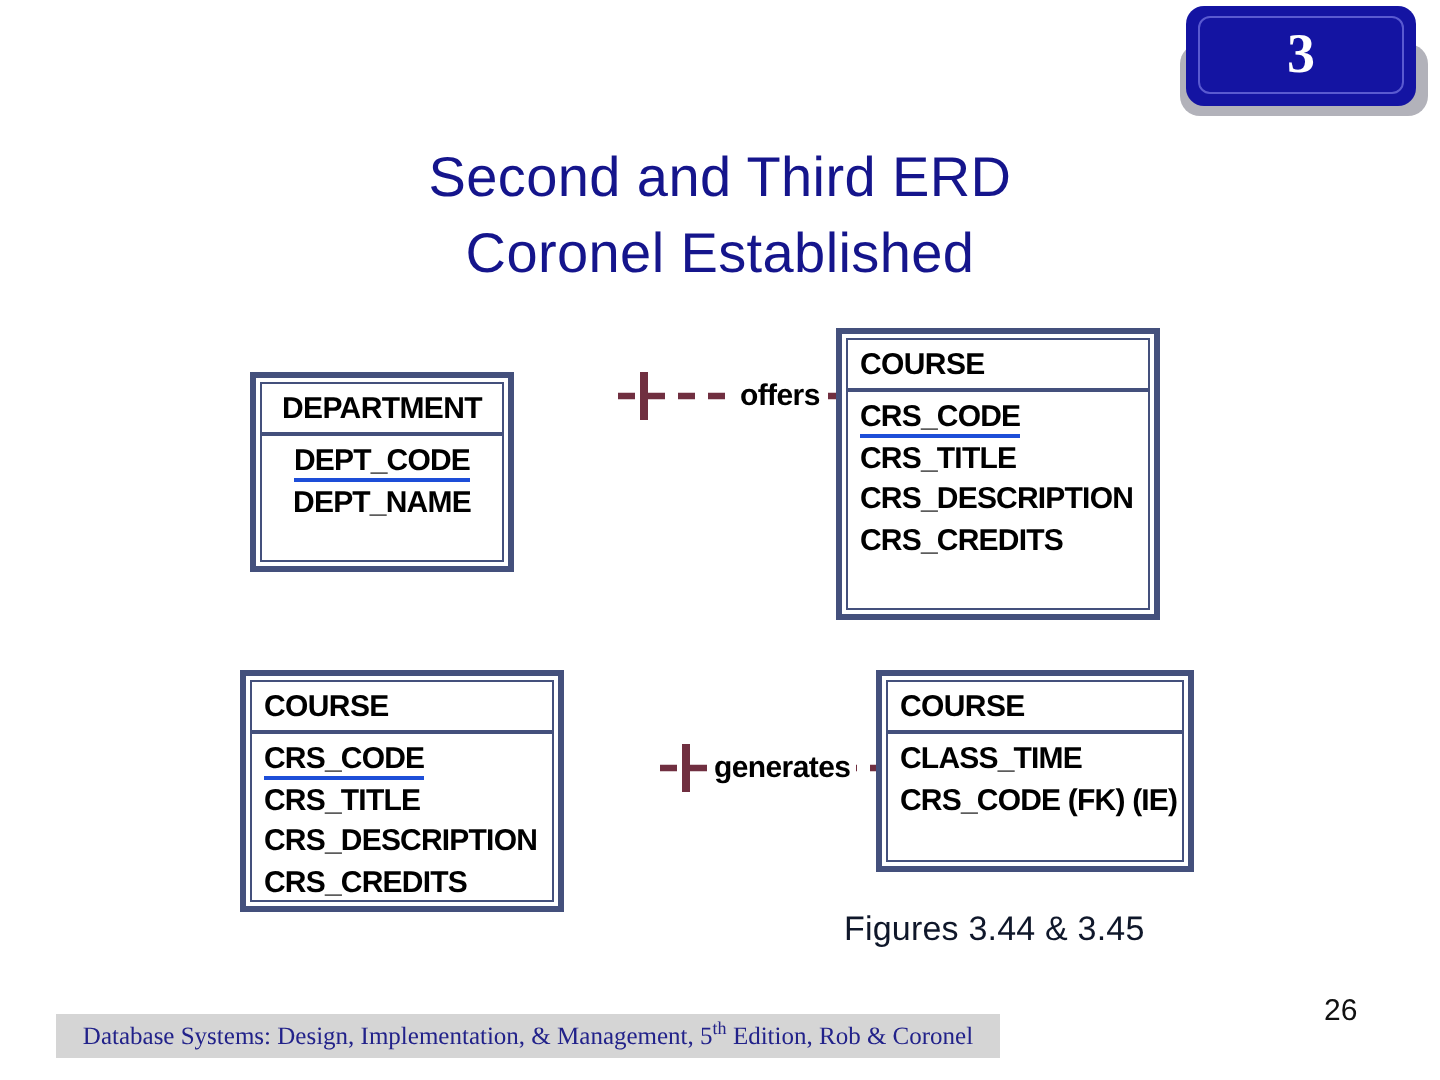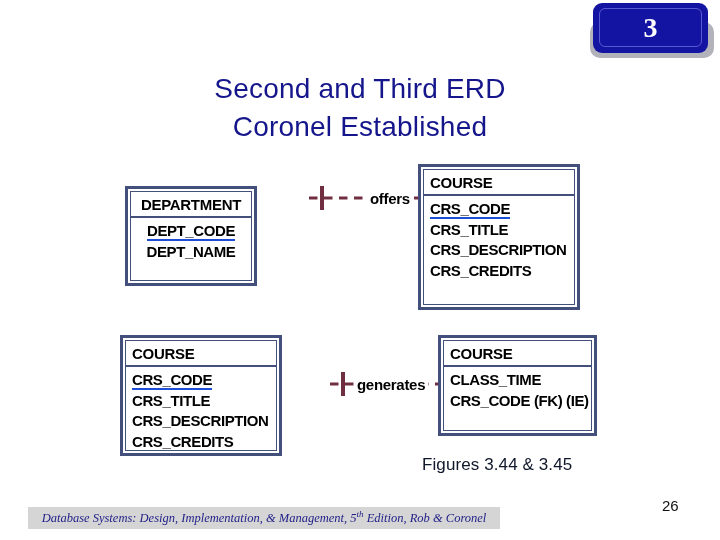--- a/index.html
+++ b/index.html
@@ -60,21 +60,21 @@
   #connector-generates .rel-label{left:24px;}
 
   
   .caption{position:absolute;left:422px;top:455px;font-size:17px;color:#0f172a;
     letter-spacing:0.1px;white-space:nowrap;}
 
   
   .footer-bar{position:absolute;left:28px;top:507px;width:472px;height:22px;
     background:var(--footer-bar);display:flex;align-items:center;justify-content:center;}
   .footer-text{font-family:"Liberation Serif",serif;font-size:12.5px;color:var(--footer-text);
-    white-space:nowrap;font-style:italic;}
+    white-space:nowrap;}
   .footer-text sup{font-size:9px;vertical-align:super;line-height:0;}
   .page-number{position:absolute;left:662px;top:497px;font-family:Liberation Sans, sans-serif;
     font-size:15px;color:#111;text-align:center;}
 </style>
 </head>
 <body>
 
 <div class="slide">
 
   <div class="plaque-gray"></div>

